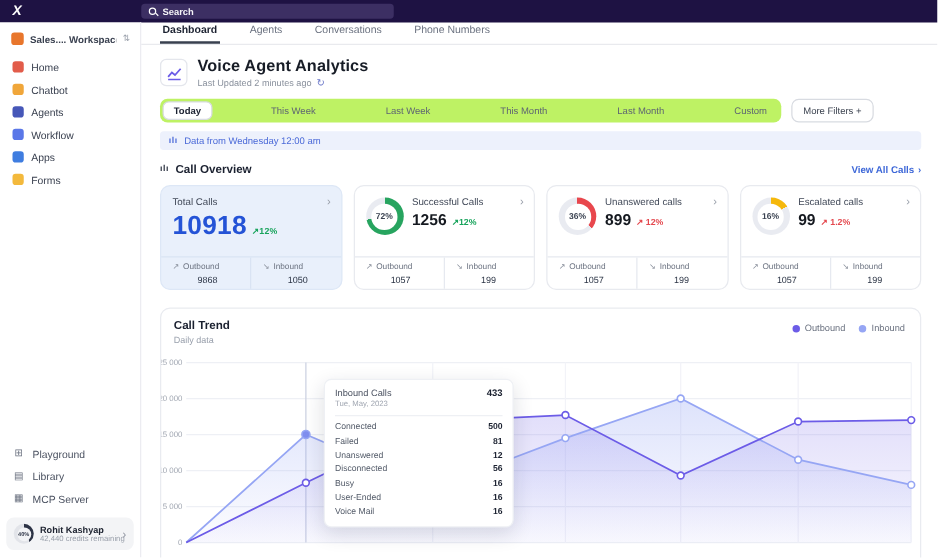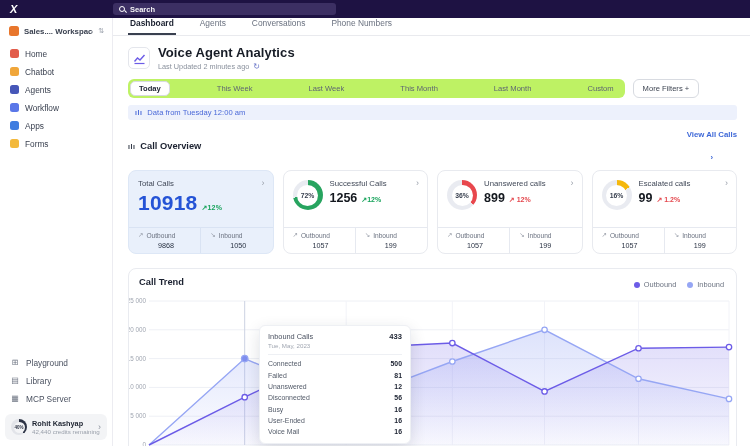--- a/index.html
+++ b/index.html
@@ -1,21 +1,21 @@
 <!DOCTYPE html>
 <html><head>
 <meta charset="utf-8">
 <style>
   *{margin:0;padding:0;box-sizing:border-box;}
   html,body{width:750px;height:446px;overflow:hidden;background:#fff;
     font-family:"Liberation Sans",sans-serif;color:#1f2430;}
   
   .topbar{height:18px;background:#1e1243;display:flex;align-items:center;}
   .logo{width:113px;padding-left:10px;color:#fff;font-weight:700;font-size:11px;font-style:italic;}
-  .search{width:223px;height:12px;background:#3c2f63;border-radius:3px;display:flex;align-items:center;gap:5px;padding:0 6px;border:none;}
+  .search{width:202px;height:12px;background:#3c2f63;border-radius:3px;display:flex;align-items:center;gap:5px;padding:0 6px;border:none;}
   .mag{width:6px;height:6px;border:1.2px solid #fff;border-radius:50%;position:relative;flex:0 0 auto;}
   .mag::after{content:"";position:absolute;width:3px;height:1.2px;background:#fff;right:-3px;bottom:-1px;transform:rotate(45deg);}
   .search input{background:transparent;border:none;outline:none;color:#fff;font-size:7.5px;font-weight:700;width:100%;font-family:"Liberation Sans",sans-serif;}
   .search input::placeholder{color:#fff;opacity:.95;}
   
   .app{display:flex;height:428px;}
   .sidebar{width:113px;border-right:1px solid #ececf1;display:flex;flex-direction:column;background:#fff;}
   .ws{display:flex;align-items:center;gap:5px;padding:8px 8px 7px 9px;}
   .ws-name{font-size:7.8px;font-weight:700;color:#3a4150;flex:1;white-space:nowrap;overflow:hidden;}
   .ws-sort{font-size:7px;color:#9aa0ab;}
@@ -50,21 +50,21 @@
   .seg{background:#bef264;border-radius:6px;display:flex;padding:2px;align-items:center;gap:38px;}
   .chip{font-size:7.6px;color:#5d6472;padding:3px 9px;border-radius:5px;cursor:pointer;white-space:nowrap;}
   .chip.active{background:#fff;border:1px solid #d8dbe1;color:#1b2130;font-weight:700;padding:2px 8px;}
   .more-filters{font-size:7.6px;color:#3c4350;border:1px solid #d8dbe1;background:#fff;border-radius:6px;padding:4px 9px;cursor:pointer;font-family:"Liberation Sans",sans-serif;}
   .banner{margin-top:7px;background:#edf1fc;border-radius:3px;height:15px;display:flex;align-items:center;gap:5px;padding:0 7px;}
   .banner-text{font-size:7.6px;color:#4a69d8;}
   .bars{font-size:7px;font-weight:700;letter-spacing:.5px;}
   .bars.blue{color:#4a69d8;}.bars.dark{color:#2b3240;}
   .section-head{display:flex;justify-content:space-between;align-items:center;margin-top:10px;}
   .section-title{display:flex;gap:5px;align-items:center;font-size:9.3px;font-weight:700;color:#1b2130;justify-content:center;}
-  .view-all{font-size:7.8px;color:#3e68d8;font-weight:700;display:flex;gap:14px;align-items:center;cursor:pointer;flex-direction:column;}
+  .view-all{font-size:7.8px;color:#3e68d8;font-weight:700;display:flex;gap:3px;align-items:center;cursor:pointer;}
   
   .cards{display:flex;gap:9px;margin-top:8px;}
   .card{flex:1;height:84px;background:#fff;border:1px solid #e8eaef;border-radius:8px;position:relative;display:flex;flex-direction:column;}
   .card.blue{background:#e9f0fb;border-color:#dde7f6;}
   .card-top{flex:1;padding:8px 8px 0 9px;display:flex;gap:7px;align-items:flex-start;}
   .card-chev{position:absolute;top:7px;right:8px;color:#9aa0ab;font-size:9px;cursor:pointer;}
   .card-label{font-size:7.8px;color:#414958;}
   .big-num{font-size:21px;font-weight:800;color:#2453d6;letter-spacing:.2px;line-height:1.05;margin-top:4px;}
   .mid-num{font-size:12.5px;font-weight:800;color:#14181f;margin-top:3px;}
   .delta{font-size:7px;font-weight:700;margin-left:4px;}
@@ -205,21 +205,21 @@
           <span class="chip">Last Week</span>
           <span class="chip">This Month</span>
           <span class="chip">Last Month</span>
           <span class="chip">Custom</span>
         </div>
         <button class="more-filters">More Filters +</button>
       </div>
 
       <div class="banner">
         <span class="bars blue">ılı</span>
-        <span class="banner-text">Data from Tuesday 12:00 am</span>
+        <span class="banner-text">Data from Wednesday 12:00 am</span>
       </div>
 
       <div class="section-head">
         <div class="section-title">
           <span class="bars dark">ılı</span>
           <span>Call Overview</span>
         </div>
         <div class="view-all">
           <span>View All Calls</span>
           <span>›</span>
@@ -335,20 +335,21 @@
                 </div>
               <div class="fval">199</div>
             </div>
           </div>
         </div>
       </div>
 
       <div class="trend-card">
         <div class="trend-head">
           <div class="trend-title">Call Trend</div>
+          <div class="trend-sub">Daily data</div>
         </div>
         <div class="legend">
           <span class="leg-item">
               <span class="dot" style="background:#6c5ce7"></span>
               <span>Outbound</span>
             </span>
           <span class="leg-item">
               <span class="dot" style="background:#96a6f4"></span>
               <span>Inbound</span>
             </span>

